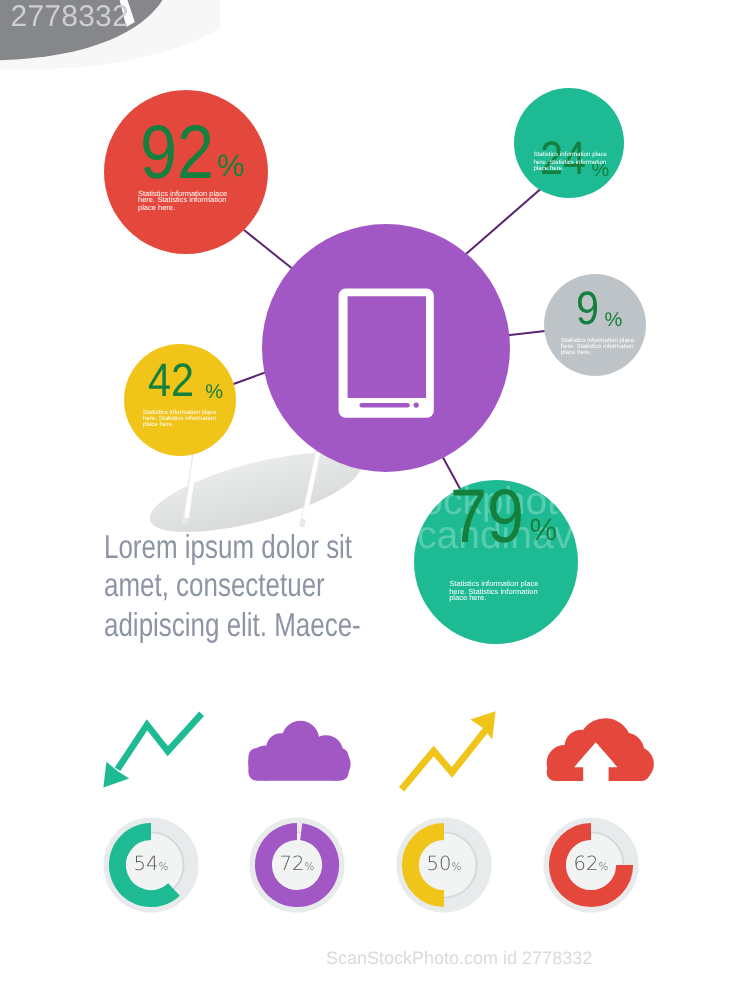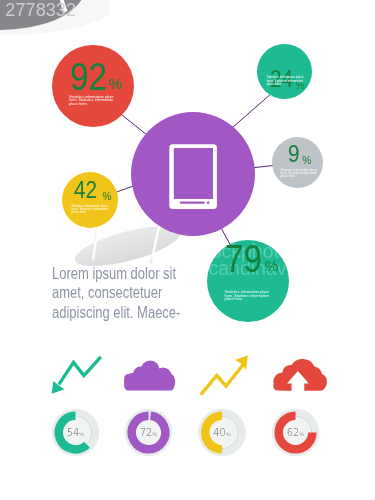--- a/index.html
+++ b/index.html
@@ -48,21 +48,21 @@
               line-height:17.5px;color:rgba(255,255,255,0.26);white-space:nowrap;letter-spacing:0;">
     <div>stockphoto</div>
     <div>Scandinavian</div>
   </div>
 
   <svg class="abs" width="140" height="60" viewBox="0 0 140 60" style="left:0;top:0;">
     <path d="M -20 -20 L 110 -20 L 110 14 C 94 24 70 30 46 33 C 26 35 10 35 -20 34.5 Z" fill="#f7f7f7"></path>
     <path d="M -20 -20 L 83 -20 L 81 0.5 C 76 8 67 15 55 20 C 40 26 20 31 -20 30.2 Z" fill="#86878a"></path>
     <path d="M 58.8 -4 L 62.4 -4 L 67.4 11.0 L 63.2 13.5 Z" fill="#ffffff"></path>
   </svg>
-  <div class="wm-footer" style="left:5.3px;top:-0.3px;font-size:18px;color:#cdced0;letter-spacing:0.1px;">2778332</div>
+  <div class="wm-footer" style="left:5.3px;top:-0.3px;font-size:15px;color:#cdced0;letter-spacing:0.1px;">2778332</div>
 
   <svg class="abs" width="375" height="500" viewBox="0 0 375 500">
     <line x1="122" y1="115" x2="152" y2="139" stroke="#5b2470" stroke-width="1"></line>
     <line x1="233" y1="127" x2="272" y2="93" stroke="#5b2470" stroke-width="1"></line>
     <line x1="251" y1="168" x2="277" y2="165" stroke="#5b2470" stroke-width="1"></line>
     <line x1="114" y1="193" x2="136" y2="185" stroke="#5b2470" stroke-width="1"></line>
     <line x1="220" y1="226" x2="232" y2="248" stroke="#5b2470" stroke-width="1"></line>
   </svg>
 
   <div id="hub" style="left:131px;top:112px;width:124px;height:124px;"></div>
@@ -157,20 +157,21 @@
       <path d="M 295.50 415.70 A 16.8 16.8 0 1 0 312.30 432.50" fill="none" stroke="#e4483c" stroke-width="8.5"></path>
     </g>
   </svg>
   <div class="dlabel" style="left:55.5px;top:427px;width:40px;font-size:9.8px;color:#58595b;">
     <span>54</span><span style="font-size:5.2px;">%</span>
   </div>
   <div class="dlabel" style="left:128.5px;top:427px;width:40px;font-size:9.8px;color:#58595b;">
     <span>72</span><span style="font-size:5.2px;">%</span>
   </div>
   <div class="dlabel" style="left:202px;top:427px;width:40px;font-size:9.8px;color:#58595b;">
-    <span>40</span><span style="font-size:5.2px;">%</span>
+    <span>50</span><span style="font-size:5.2px;">%</span>
   </div>
   <div class="dlabel" style="left:275.5px;top:427px;width:40px;font-size:9.8px;color:#58595b;">
     <span>62</span><span style="font-size:5.2px;">%</span>
   </div>
 
+  <div class="wm-footer" style="left:163px;top:474px;font-size:9px;color:#d8dadc;">ScanStockPhoto.com id 2778332</div>
 
 </div>
 
 </body></html>

